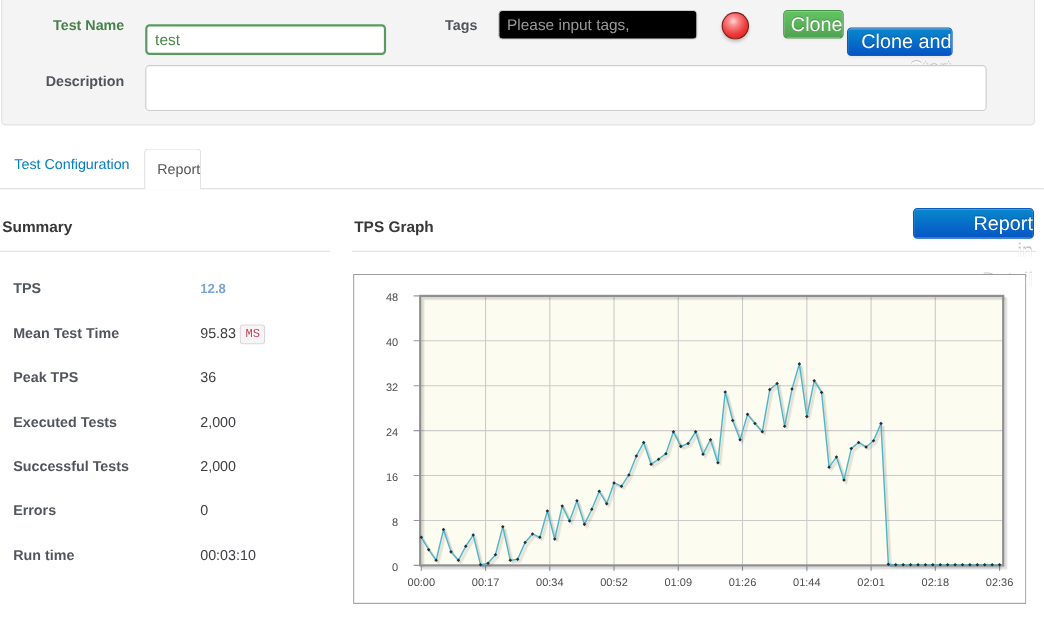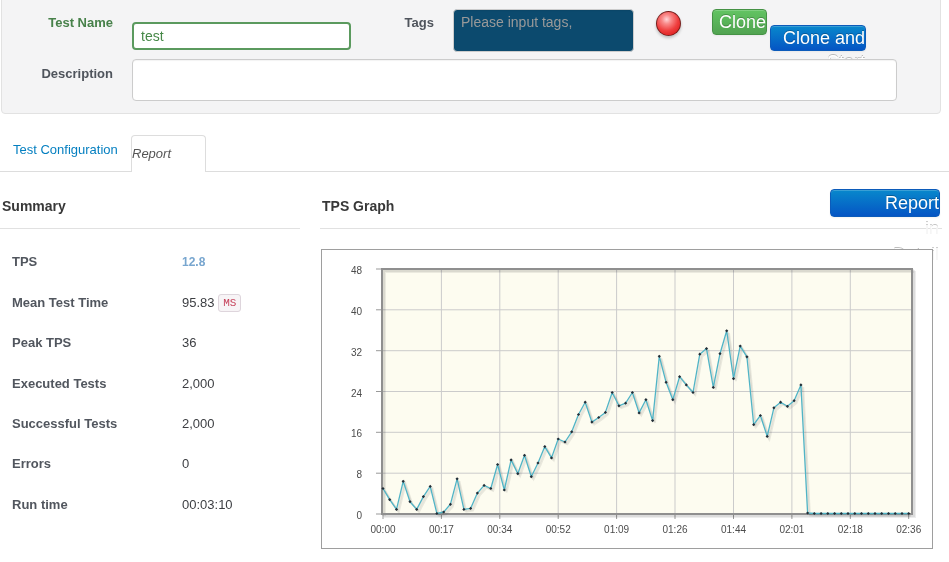--- a/index.html
+++ b/index.html
@@ -2,30 +2,30 @@
 <html><head><meta charset="utf-8"><title>t</title><style>
 * { margin:0; padding:0; box-sizing:border-box; }
 html,body { width:949px; height:562px; background:#fff; font-family:"Liberation Sans",sans-serif; position:relative; overflow:hidden; }
 .abs { position:absolute; }
 .well { left:1px; top:-6px; width:940px; height:120px; background:#f4f4f5; border:1px solid #e2e2e2; border-radius:4px; }
 .flabel { font-weight:bold; font-size:13px; color:#4f545c; line-height:20px; text-align:right; width:113px; left:0; }
 #tn-label { top:13px; color:#47814a; }
 #tags-label { top:13px; left:332px; width:102px; }
 #desc-label { top:64px; }
 #tn-input { left:132px; top:9px; width:219px; height:28px; border:2px solid #5b9a5e; border-radius:4px; background:#fff; font-size:14px; color:#468847; line-height:24px; padding-left:7px;margin-top:13px; }
-#tags-input { left:453px; top:9px; width:181px; height:43px; border:1px solid #ccc; border-radius:4px; background:#0c4a6e; font-size:14px; color:#999; line-height:25px; padding-left:7px; box-shadow:inset 0 1px 1px rgba(0,0,0,0.06); }
+#tags-input { left:453px; top:9px; width:181px; height:27px; border:1px solid #ccc; border-radius:4px; background:#000000; font-size:14px; color:#999; line-height:25px; padding-left:7px; box-shadow:inset 0 1px 1px rgba(0,0,0,0.06); }
 #ball { left:656px; top:11px; width:25px; height:25px; border-radius:50%; background:radial-gradient(circle at 42% 32%, #ffd4d6 0%, #f98b8b 22%, #ef3f3f 55%, #e02525 78%, #b51414 96%); border:1px solid rgba(80,20,18,0.75); box-shadow:0 2px 3px rgba(0,0,0,0.22); }
 .btn { border-radius:4px; color:#fff; font-size:18px; text-align:right; text-shadow:0 -1px 0 rgba(0,0,0,0.25); box-shadow:inset 0 1px 0 rgba(255,255,255,0.2), 0 1px 2px rgba(0,0,0,0.05); }
 #btn-clone { left:712px; top:9px; width:55px; height:26px; line-height:24px; background:linear-gradient(to bottom,#62c462,#51a351); border:1px solid #459245; }
 #btn-clonestart { left:770px; top:25px; width:96px; height:26px; line-height:24px; background:linear-gradient(to bottom,#0888cc,#0555c4); border:1px solid #0c5bba; }
 #btn-report { left:830px; top:189px; width:110px; height:28px; line-height:26px; background:linear-gradient(to bottom,#0888cc,#0555c4); border:1px solid #0c5bba;padding-left:48px; }
 #desc-ta { left:132px; top:59px; width:765px; height:42px; border:1px solid #ccc; border-radius:4px; background:#fff; box-shadow:inset 0 1px 1px rgba(0,0,0,0.05); }
 #tabbar { left:0; top:135px; width:949px; height:37px; border-bottom:1px solid #ddd; }
 #tab-config { left:13px; top:140px; font-size:13px; color:#047fc0; line-height:20px; }
-#tab-report { left:131px; top:135px; width:75px; height:37px; background:#fff; border:1px solid #ddd; border-bottom:none; border-radius:4px 4px 0 0; font-size:13px; color:#555; text-align:left; line-height:36px;font-style:italic; }
+#tab-report { left:131px; top:135px; width:52px; height:37px; background:#fff; border:1px solid #ddd; border-bottom:none; border-radius:4px 4px 0 0; font-size:13px; color:#555; text-align:right; line-height:36px; }
 .h2 { font-weight:bold; font-size:14px; color:#383838; line-height:20px; }
 #h-summary { left:2px; top:196px; }
 #h-tps { left:322px; top:196px; }
 .hr { height:1px; background:#e1e1e1; top:228px; }
 #hr-l { left:0; width:300px; }
 #hr-r { left:320px; width:622px; }
 .srow { position:absolute; left:0; width:300px; line-height:20px; font-size:13px; }
 .sl { position:absolute; left:12px; font-weight:bold; color:#51565e; }
 .sv { position:absolute; left:182px; color:#3c3e42; }
 .tpsv { font-weight:bold; font-size:12px; color:#78a6cf; }

